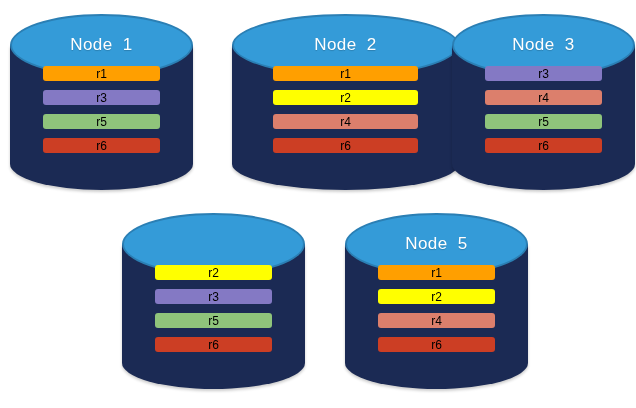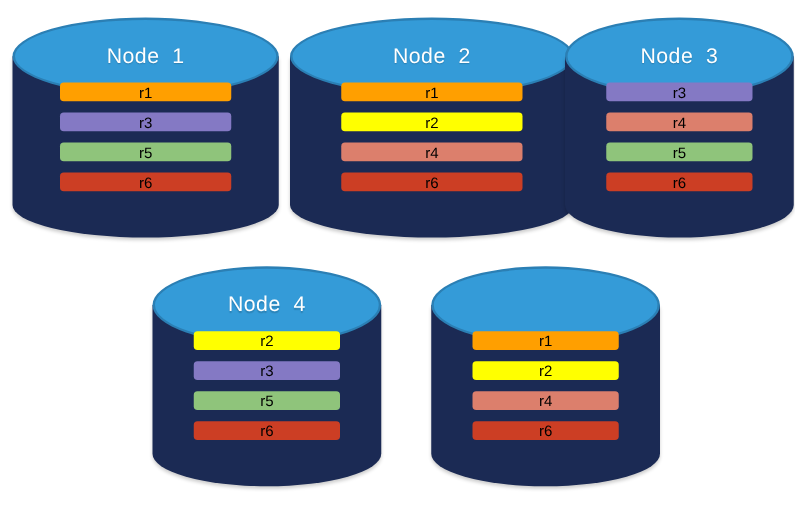--- a/index.html
+++ b/index.html
@@ -60,21 +60,21 @@
     font-size:12px;
     font-weight:normal;
     color:#000000;
     line-height:1;
   }
 </style>
 </head>
 <body style="background: rgb(255, 255, 255);">
 
 <div id="stage">
-    <div class="node" style="left: 10px; top: 14px; width: 183px; height: 176px; padding-left: 30px;">
+    <div class="node" style="left: 10px; top: 14px; width: 183px; height: 176px;">
       <div class="cyl-body" style="top: 31px; height: 145px; background: rgb(27, 42, 84);"></div>
       <div class="cyl-top" style="background: rgb(52, 155, 216); border-color: rgb(43, 127, 180);"></div>
       <div class="cyl-label" style="color: rgb(255, 255, 255);">Node  1</div>
       <div class="bars" style="top: 52px;">
         <div class="bar" style="background: rgb(255, 159, 0);">
           <span class="bar-label" style="color: rgb(0, 0, 0);">r1</span>
         </div>
         <div class="bar" style="background: rgb(132, 121, 196);">
           <span class="bar-label" style="color: rgb(0, 0, 0);">r3</span>
         </div>
@@ -120,39 +120,39 @@
           <span class="bar-label" style="color: rgb(0, 0, 0);">r5</span>
         </div>
         <div class="bar" style="background: rgb(204, 62, 36);">
           <span class="bar-label" style="color: rgb(0, 0, 0);">r6</span>
         </div>
       </div>
     </div>
     <div class="node" style="left: 122px; top: 213px; width: 183px; height: 176px;">
       <div class="cyl-body" style="top: 31px; height: 145px; background: rgb(27, 42, 84);"></div>
       <div class="cyl-top" style="background: rgb(52, 155, 216); border-color: rgb(43, 127, 180);"></div>
-      <div class="cyl-label" style="color: rgb(255, 255, 255);">Node  4</div>
       <div class="bars" style="top: 52px;">
         <div class="bar" style="background: rgb(255, 255, 0);">
           <span class="bar-label" style="color: rgb(0, 0, 0);">r2</span>
         </div>
         <div class="bar" style="background: rgb(132, 121, 196);">
           <span class="bar-label" style="color: rgb(0, 0, 0);">r3</span>
         </div>
         <div class="bar" style="background: rgb(143, 196, 123);">
           <span class="bar-label" style="color: rgb(0, 0, 0);">r5</span>
         </div>
         <div class="bar" style="background: rgb(204, 62, 36);">
           <span class="bar-label" style="color: rgb(0, 0, 0);">r6</span>
         </div>
       </div>
     </div>
     <div class="node" style="left: 345px; top: 213px; width: 183px; height: 176px;">
       <div class="cyl-body" style="top: 31px; height: 145px; background: rgb(27, 42, 84);"></div>
       <div class="cyl-top" style="background: rgb(52, 155, 216); border-color: rgb(43, 127, 180);"></div>
+      <div class="cyl-label" style="color: rgb(255, 255, 255);">Node  5</div>
       <div class="bars" style="top: 52px;">
         <div class="bar" style="background: rgb(255, 159, 0);">
           <span class="bar-label" style="color: rgb(0, 0, 0);">r1</span>
         </div>
         <div class="bar" style="background: rgb(255, 255, 0);">
           <span class="bar-label" style="color: rgb(0, 0, 0);">r2</span>
         </div>
         <div class="bar" style="background: rgb(220, 127, 108);">
           <span class="bar-label" style="color: rgb(0, 0, 0);">r4</span>
         </div>

